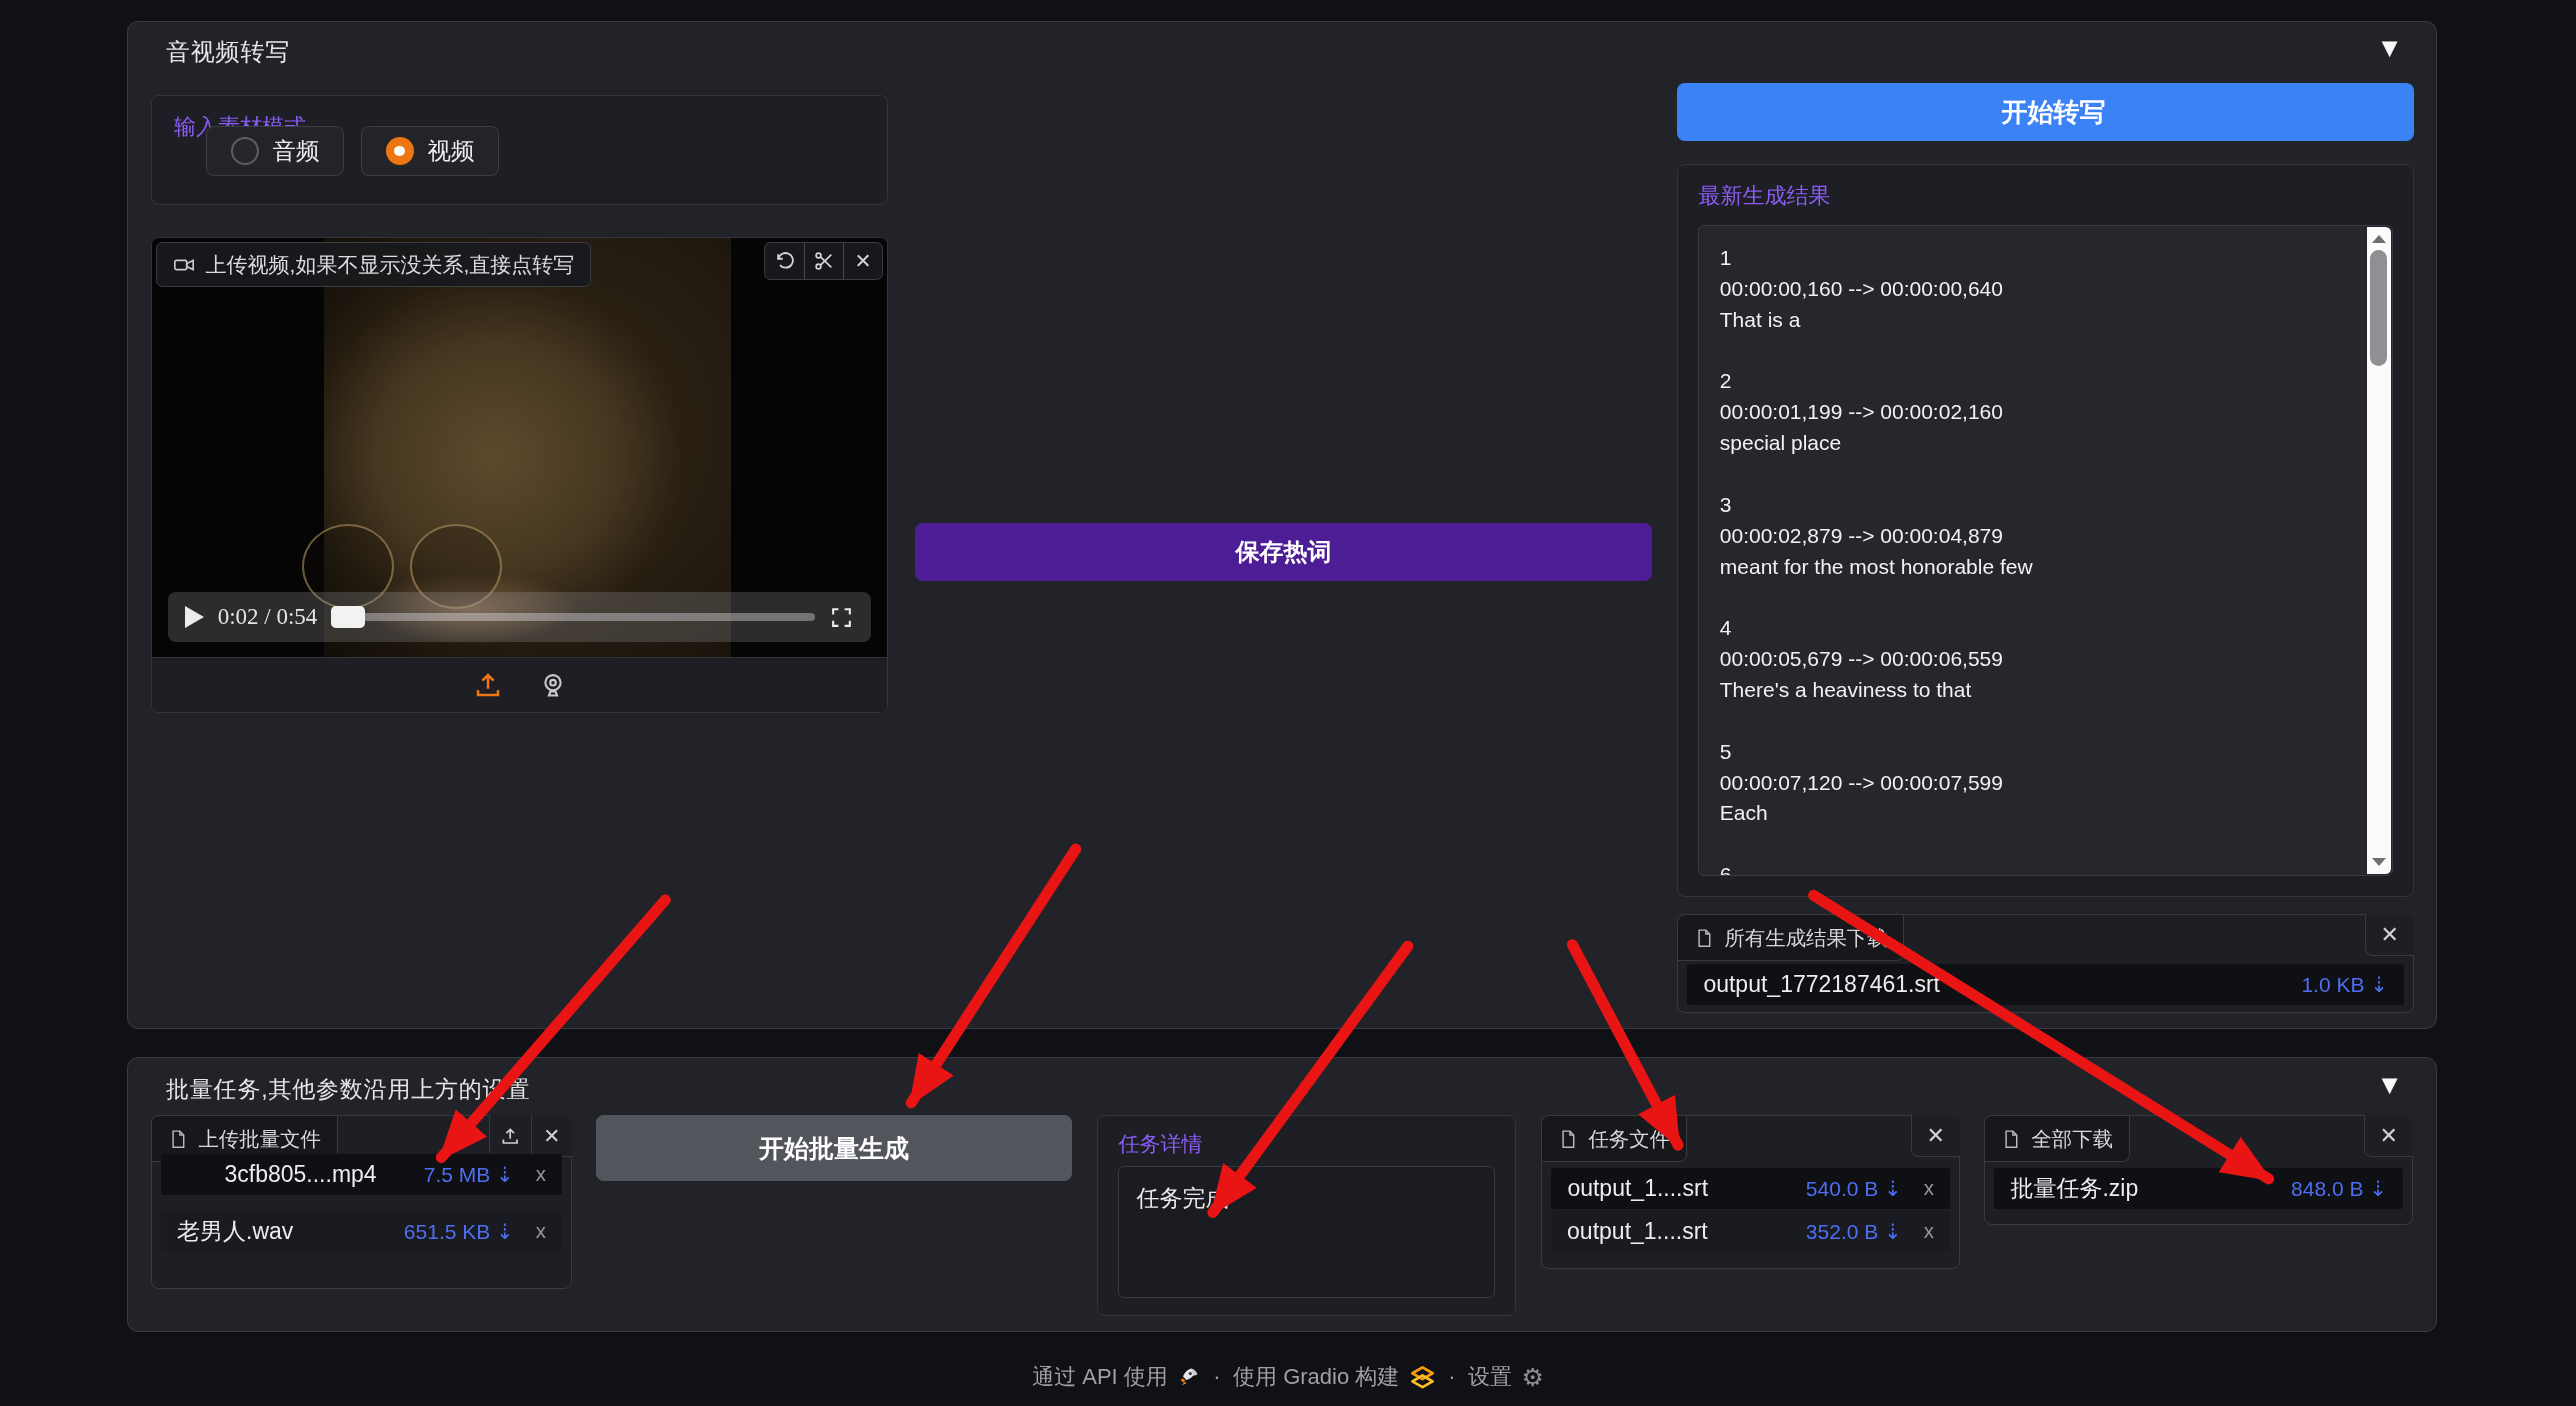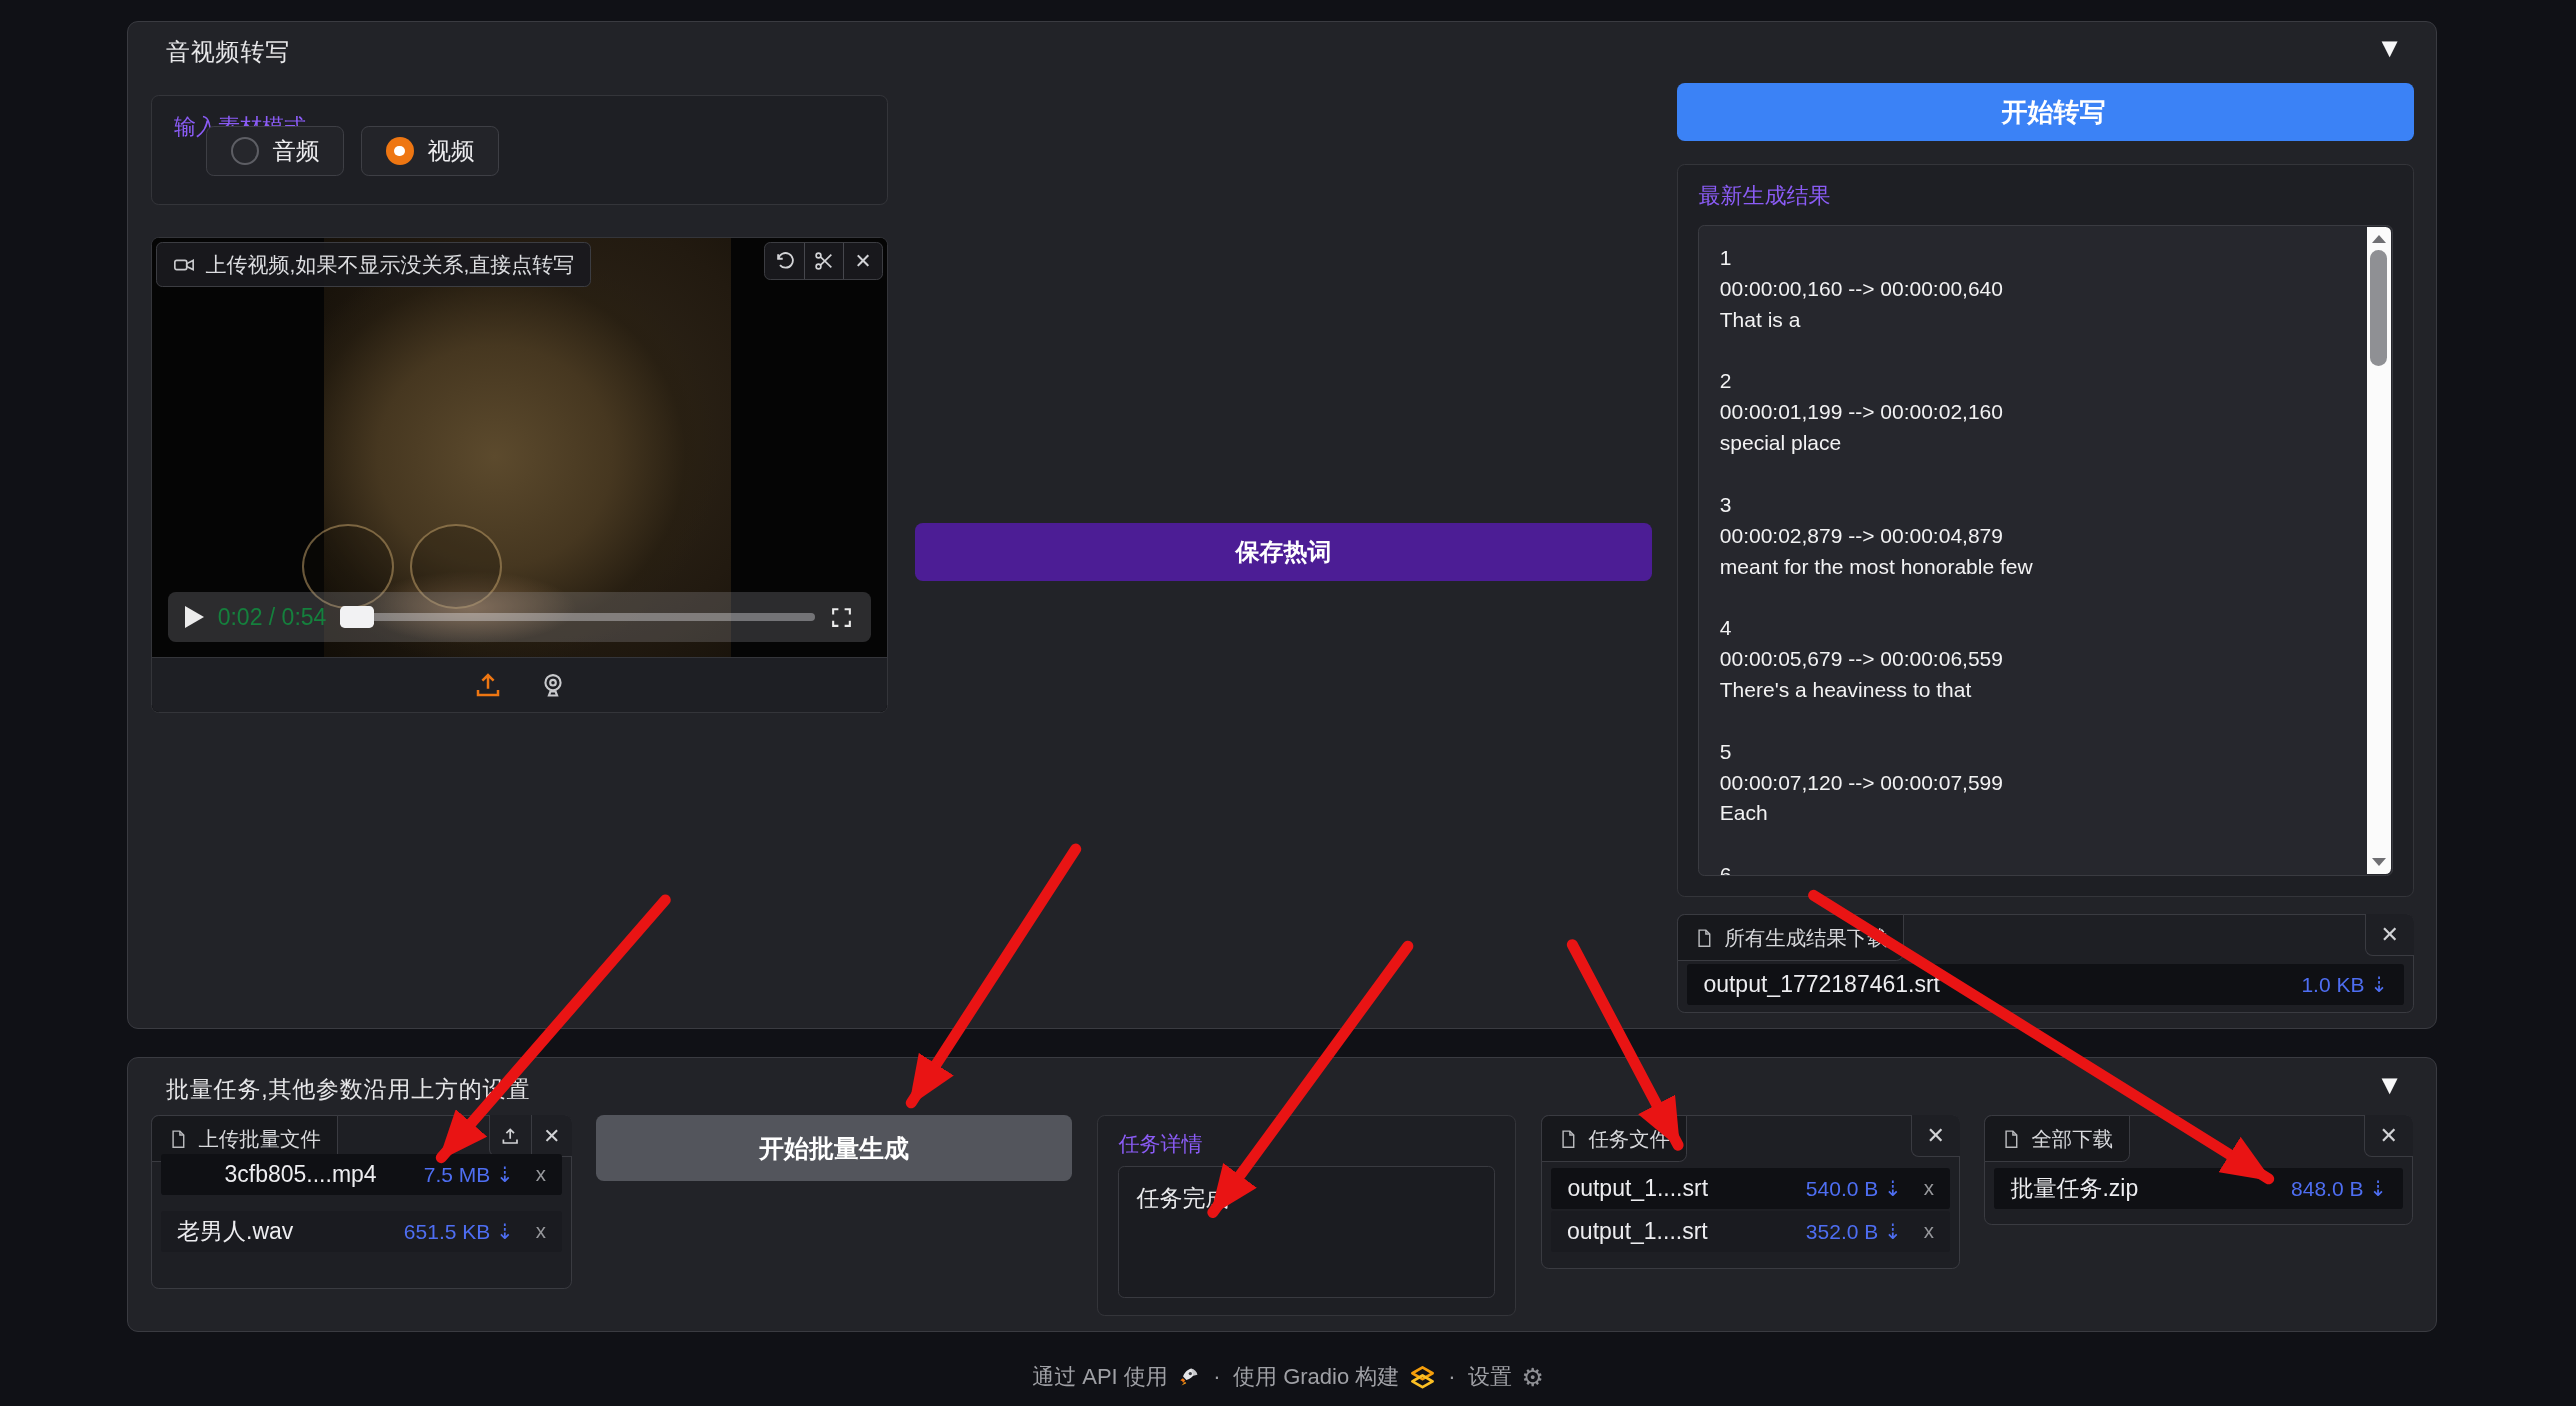--- a/index.html
+++ b/index.html
@@ -53,21 +53,21 @@
   .overlay-icons { position:absolute; top:3.9px; right:3.9px; display:flex; align-items:stretch;
     background:rgba(25,26,30,.94); border:0.8px solid #3c3d42; border-radius:6.3px; }
   .overlay-icons .cell { width:39px; height:36px; display:flex; align-items:center; justify-content:center;
     color:#d3d4d7; font-size:20.4px; cursor:pointer; }
   .overlay-icons .cell + .cell { border-left:0.8px solid #46474d; }
   .controls { position:absolute; left:15.7px; right:15.7px; bottom:15.7px; height:50px;
     background:rgba(165,165,172,.25); border-radius:7.8px; display:flex; align-items:center;
     gap:14px; padding:0 17px; }
   .play-tri { width:0; height:0; border-left:19px solid #ececec; border-top:11px solid transparent;
     border-bottom:11px solid transparent; cursor:pointer; }
-  .time-txt { font-family:Liberation Sans, sans-serif; font-size:23px; color:#15803d; }
+  .time-txt { font-family:Liberation Serif, serif; font-size:23px; color:#e5e5e5; }
   .track { flex:1; position:relative; height:7.8px; background:rgba(235,235,238,.38); border-radius:3.9px; }
   .thumb { position:absolute; left:0; top:-7px; width:34px; height:22px; background:#f2f2f3; border-radius:4.7px; }
   .vid-strip { position:absolute; bottom:0; left:0; right:0; height:55px; background:#1e1f24;
     border-top:0.8px solid #34353a; border-radius:0 0 7px 7px; display:flex; align-items:center;
     justify-content:center; gap:36px; }
   
   .txtbox { position:absolute; background:#26272d; border:0.8px solid #3a3b41; border-radius:6.3px; overflow:hidden; }
   .srt { position:absolute; left:20.4px; top:17px; right:55px; bottom:0; font-size:21px; line-height:1.47;
     color:#f2f2f3; white-space:pre-wrap; overflow:hidden; }
   .sb { position:absolute; top:0.8px; bottom:0.8px; right:0.8px; width:23.5px; background:#fbfbfb;

